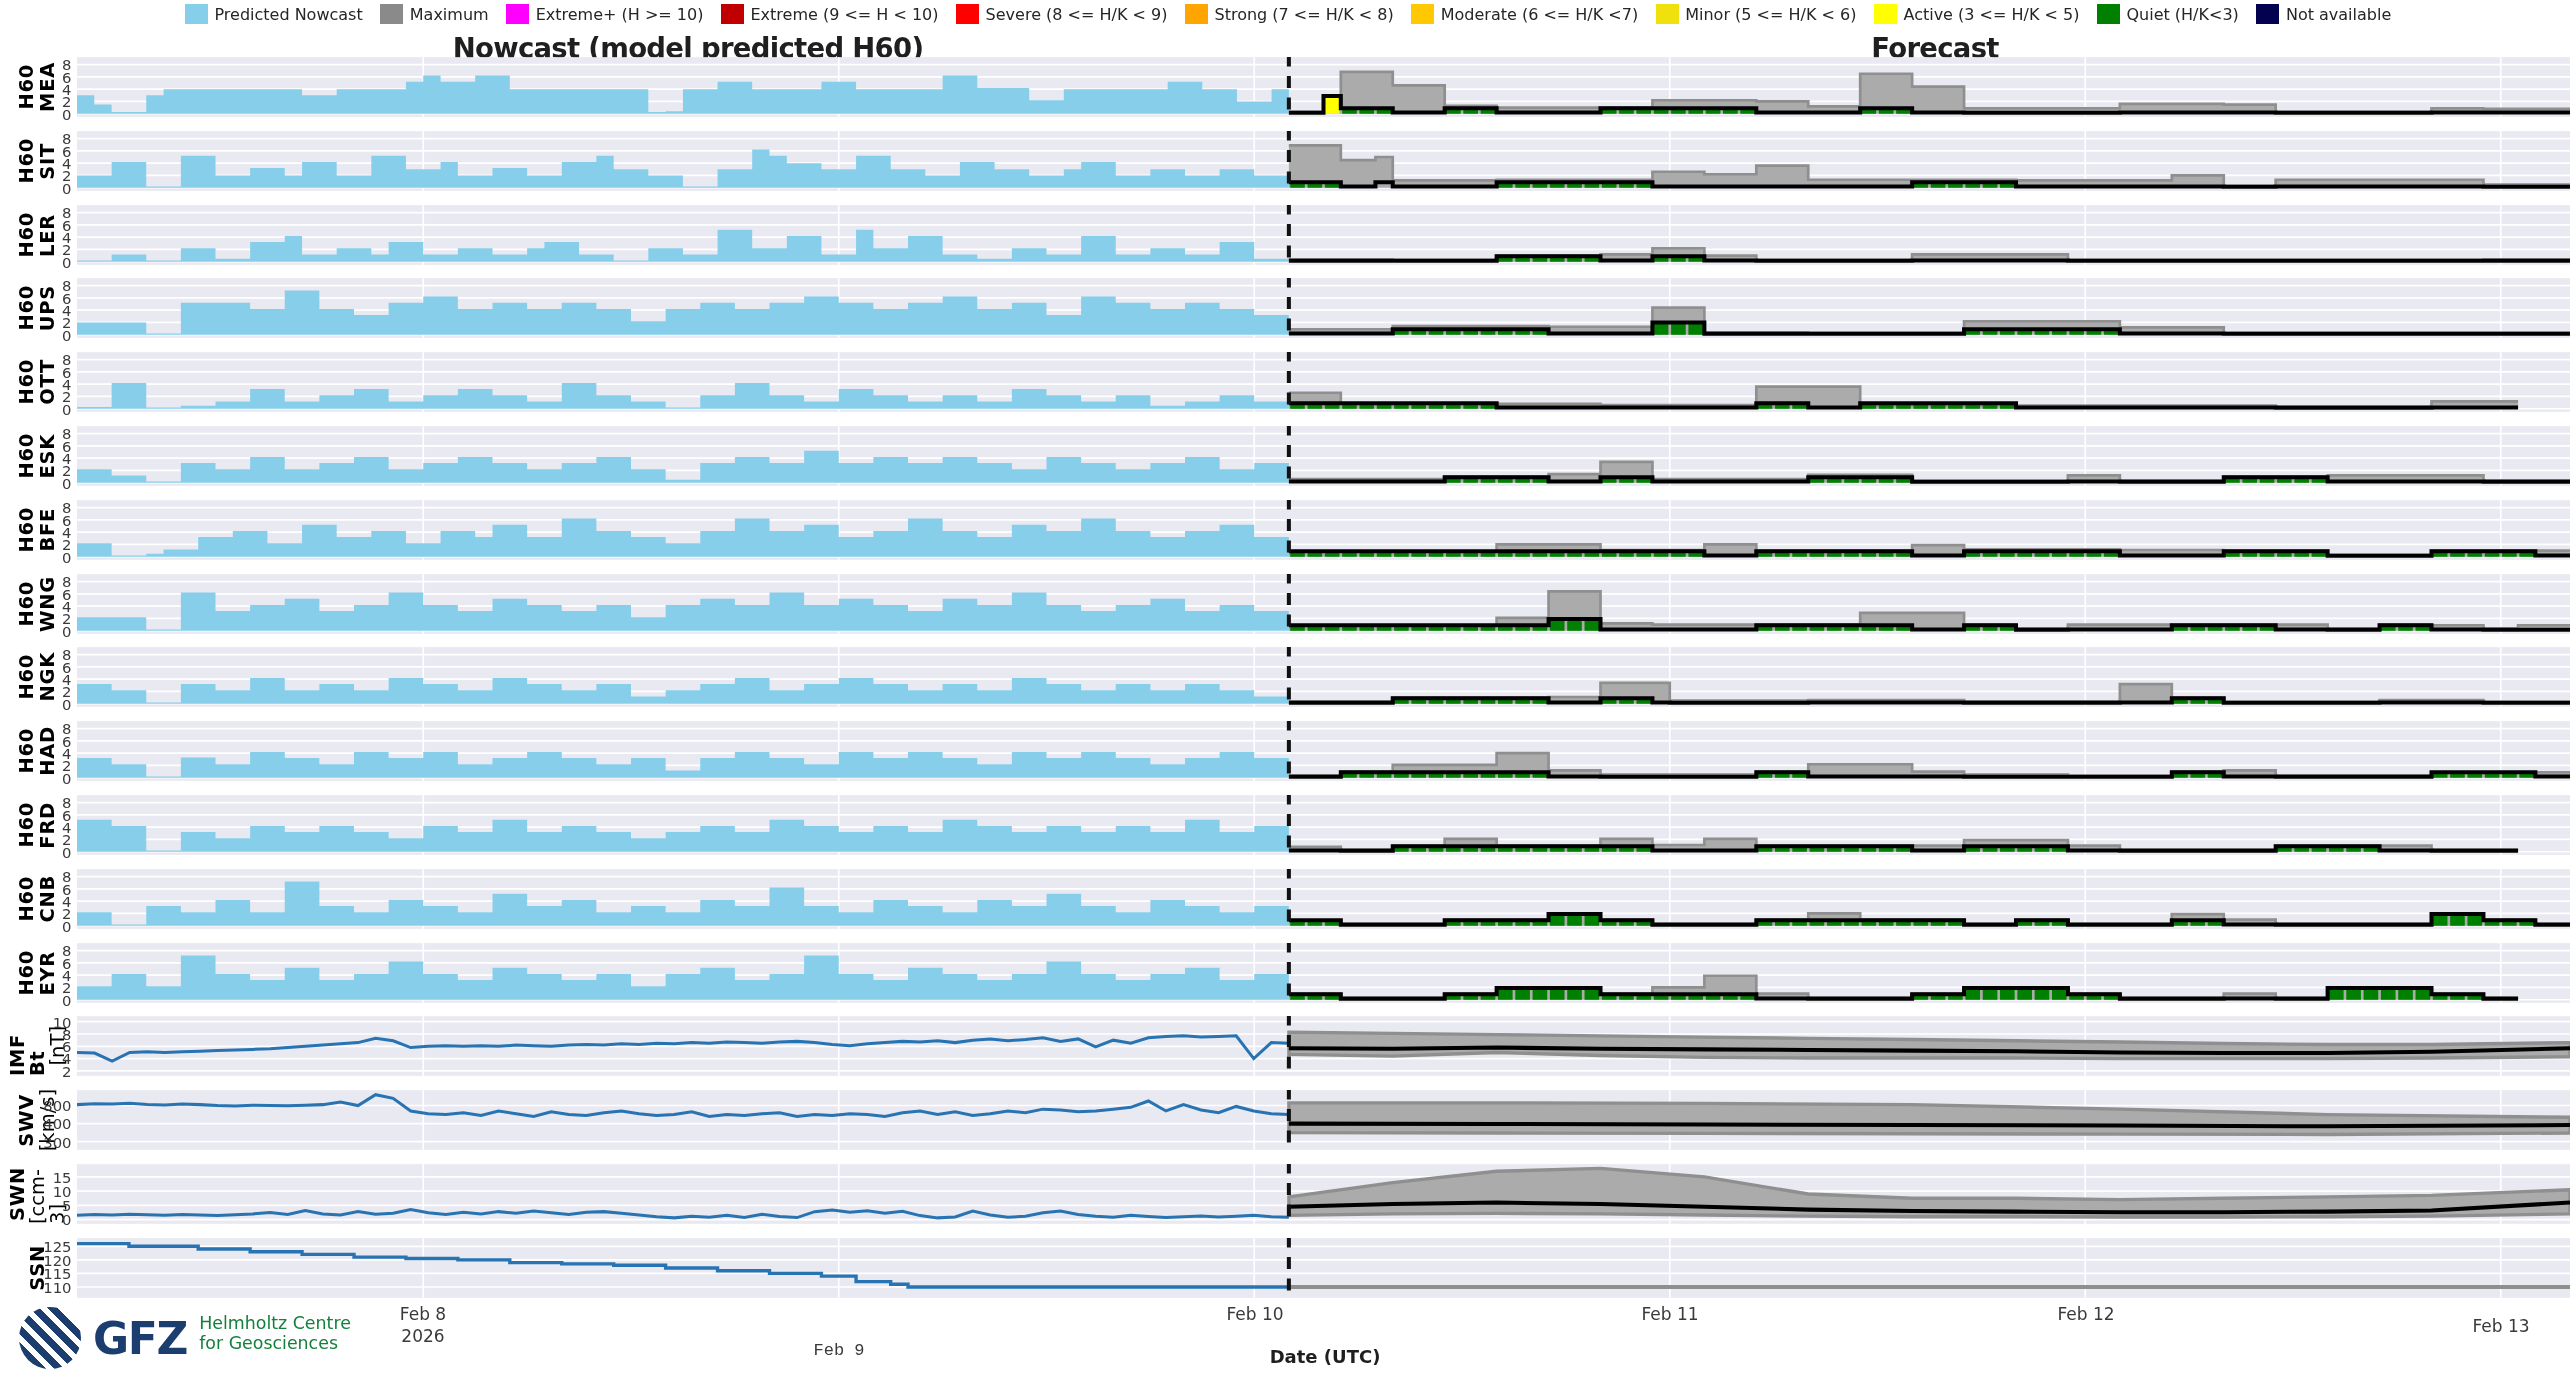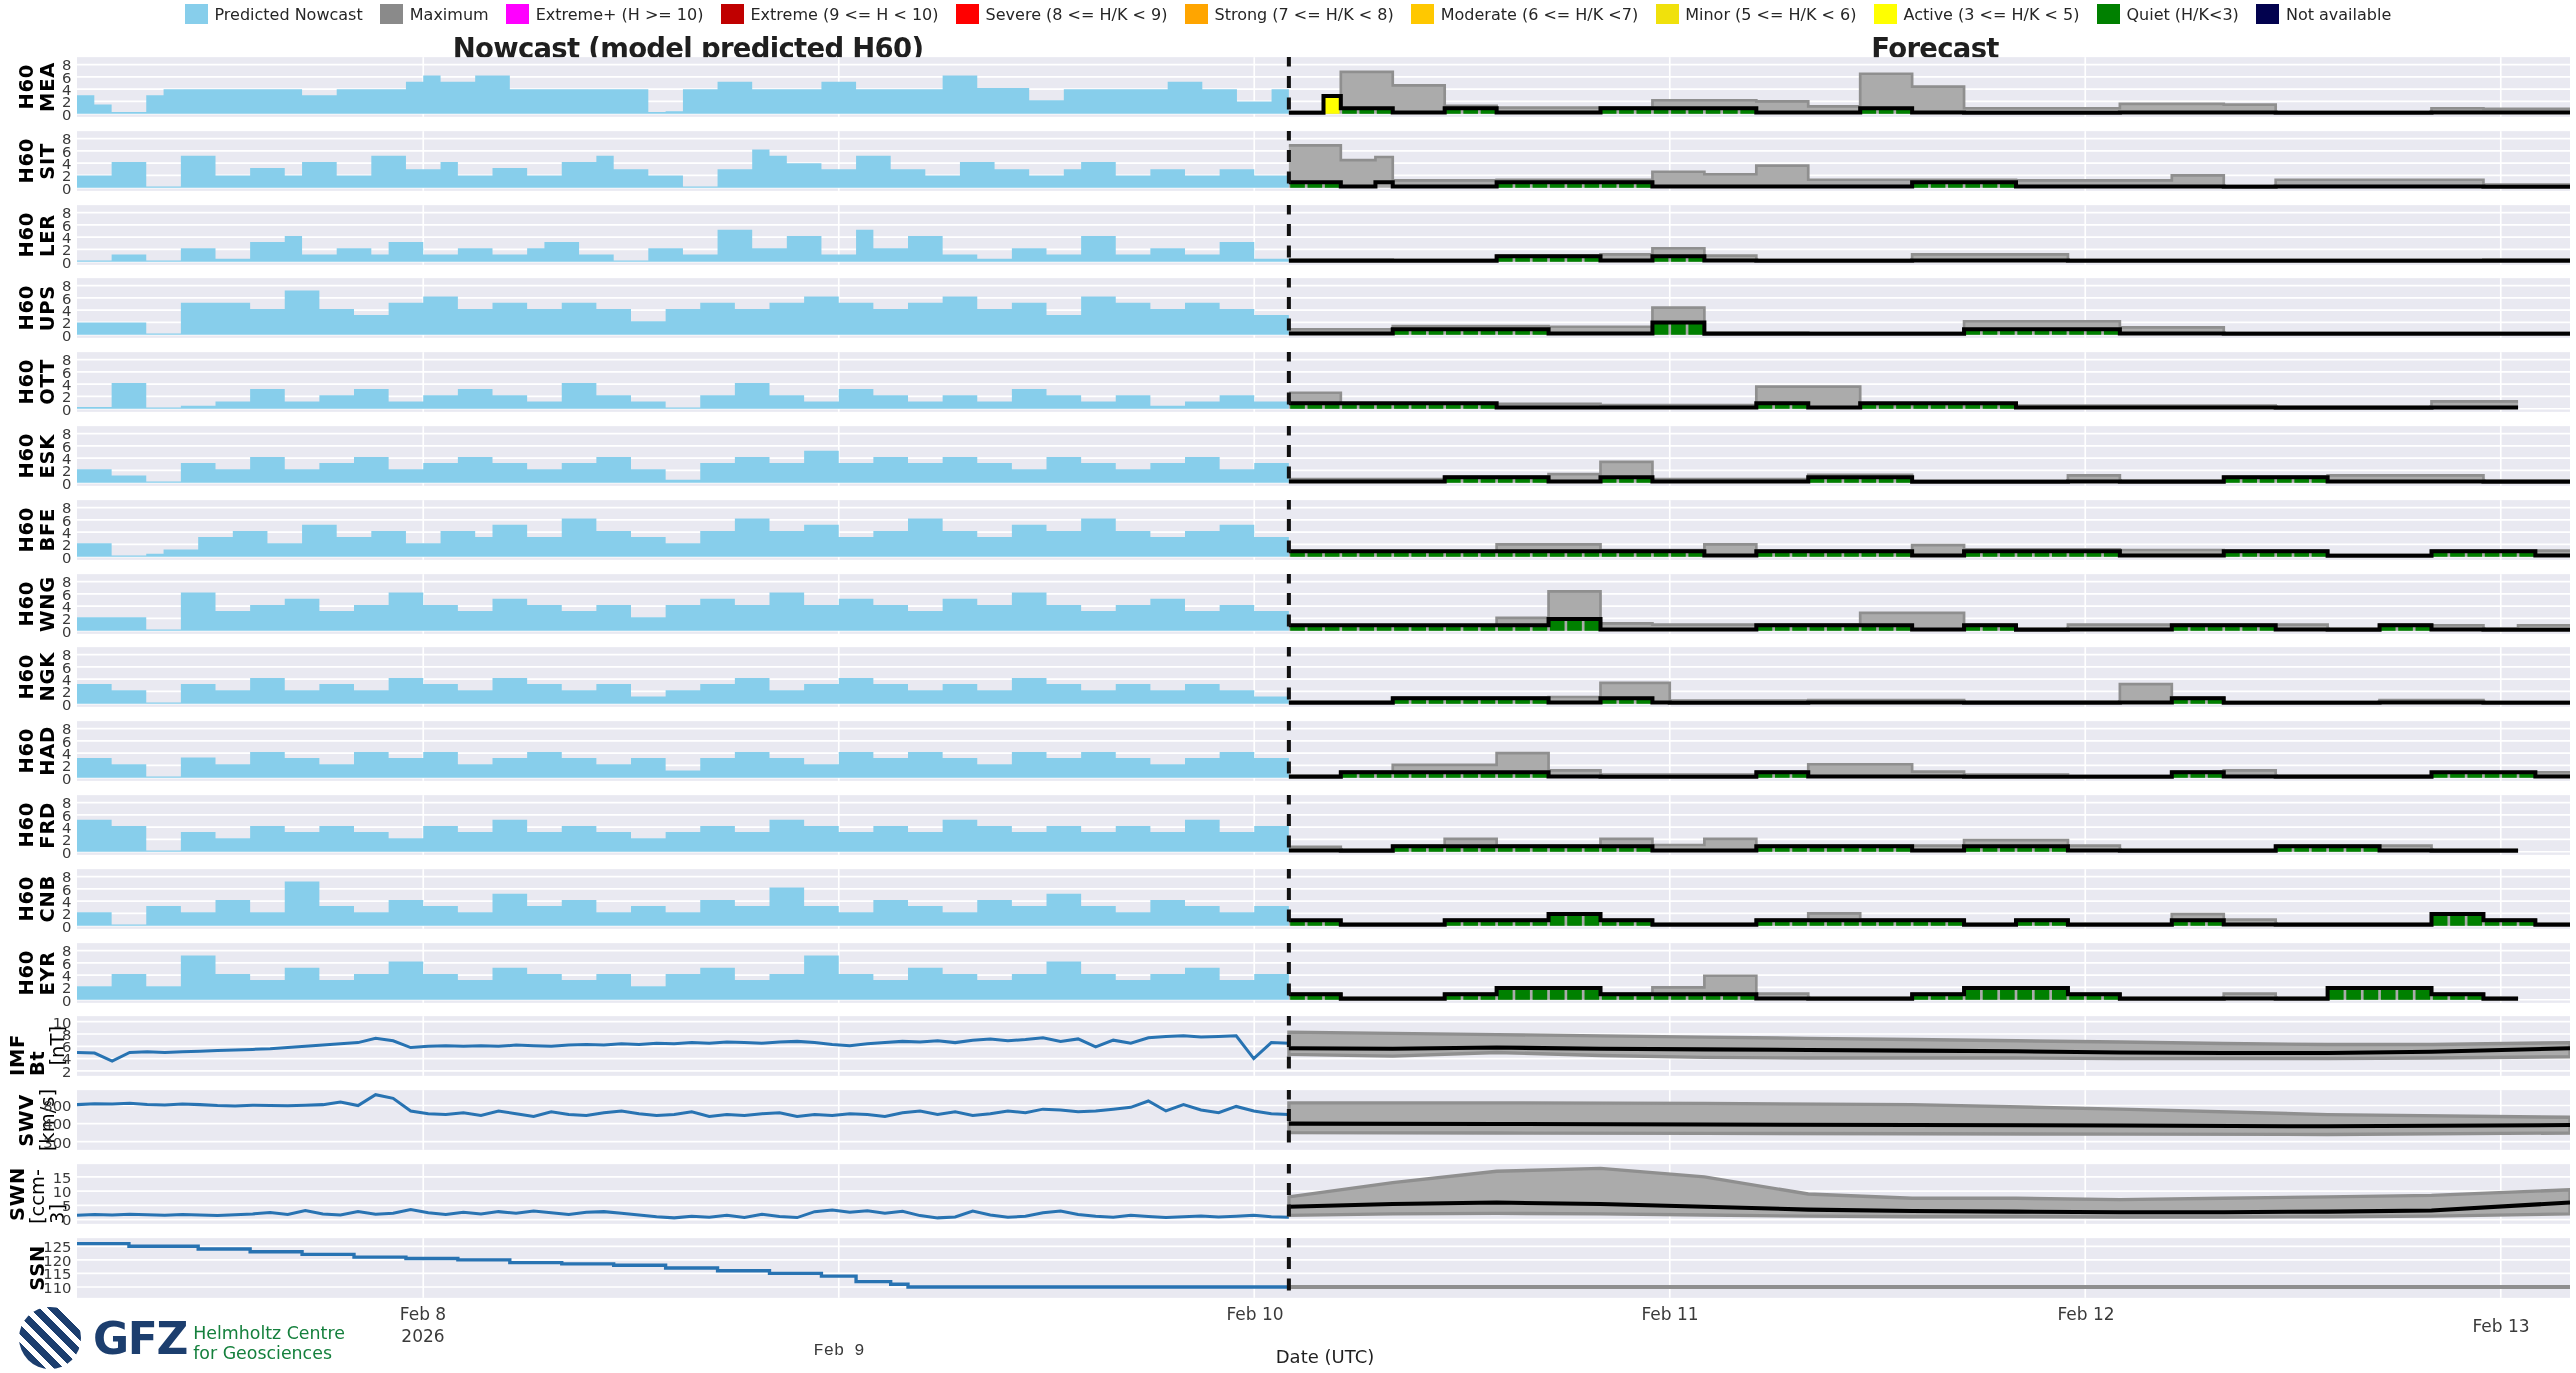--- a/index.html
+++ b/index.html
@@ -17,21 +17,21 @@
   .rowlabel{position:absolute;left:4px;top:0;height:100%;width:67px;display:flex;
             align-items:center;justify-content:center;gap:1.3px;}
   .rl-txt{writing-mode:vertical-rl;transform:rotate(180deg);font-size:19.5px;font-weight:700;
           color:#000;letter-spacing:0.7px;line-height:1;}
   .rl-sub{writing-mode:vertical-rl;transform:rotate(180deg);font-size:19.5px;font-weight:400;
           color:#000;line-height:1;}
   .ytick{position:absolute;font-size:14.8px;color:#3a3a3a;transform:translateY(-50%);
          text-align:right;width:48px;}
   .xtick{position:absolute;font-size:17px;color:#3a3a3a;transform:translateX(-50%);white-space:nowrap;}
   .xsub{position:absolute;font-size:17px;color:#3a3a3a;transform:translateX(-50%);}
-  #xlabel{position:absolute;font-size:18px;font-weight:400;color:#1f1f1f;transform:translateX(-50%);}
+  #xlabel{position:absolute;font-size:18px;font-weight:700;color:#1f1f1f;transform:translateX(-50%);}
   #logo{position:absolute;left:19px;top:1307px;display:flex;align-items:center;gap:12px;}
   #logo-globe{width:62px;height:62px;border-radius:50%;
       background:repeating-linear-gradient(45deg,#1c3e6e 0 6.7px,#ffffff 6.7px 12.7px);}
   #logo-gfz{font-size:44px;font-weight:800;color:#1c3e6e;letter-spacing:-1.3px;}
   #logo-sub{font-size:17.4px;color:#15803d;line-height:1.15;}
   svg{position:absolute;display:block;}
 </style>
 </head>
 <body>
 
@@ -965,21 +965,21 @@
         <line x1="1806.875" x2="3717" y1="72.81818181818181" y2="72.81818181818181" stroke="#8f8f8f" stroke-width="6"></line>
         <line x1="1806.875" x2="1806.875" y1="-4" y2="93" stroke="#111111" stroke-width="6" stroke-dasharray="18 14"></line>
       </svg>
     </div>
   </div>
 
 <div id="xlabel" style="left:1325px;top:1346px;">Date (UTC)</div>
 
 <div id="logo">
   <div id="logo-globe"></div>
-  <div style="display:flex;align-items:flex-end;gap:6px;">
+  <div style="display:flex;align-items:flex-start;gap:12px;">
     <span id="logo-gfz">GFZ</span>
     <span id="logo-sub">
       <span>Helmholtz Centre</span><br>
       <span>for Geosciences</span>
     </span>
   </div>
 </div>
 
 <span class="xtick" style="left: 423px; top: 1304px;">Feb 8</span>
 <span class="xsub" style="left: 423px; top: 1326px;">2026</span>

